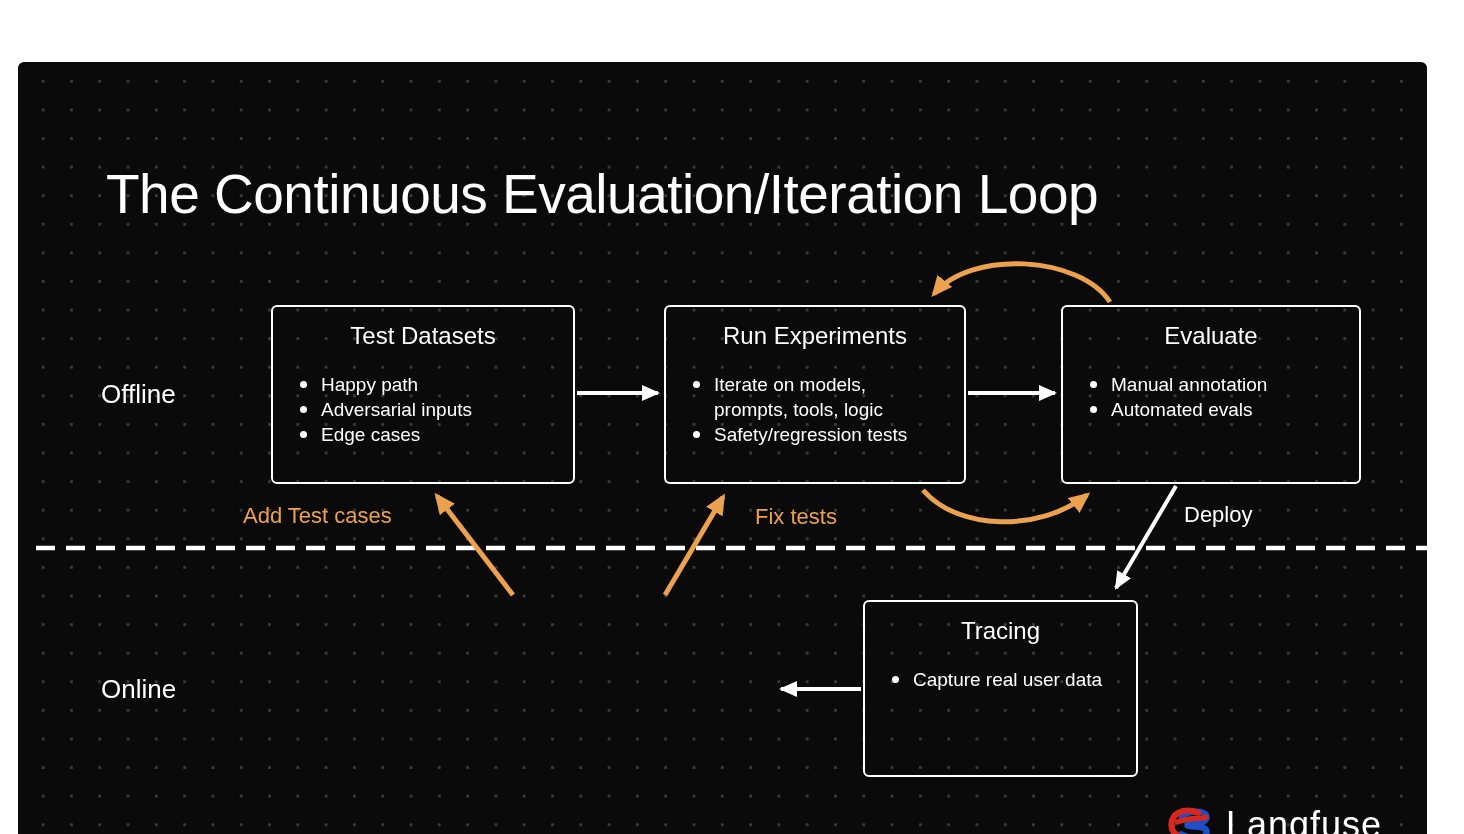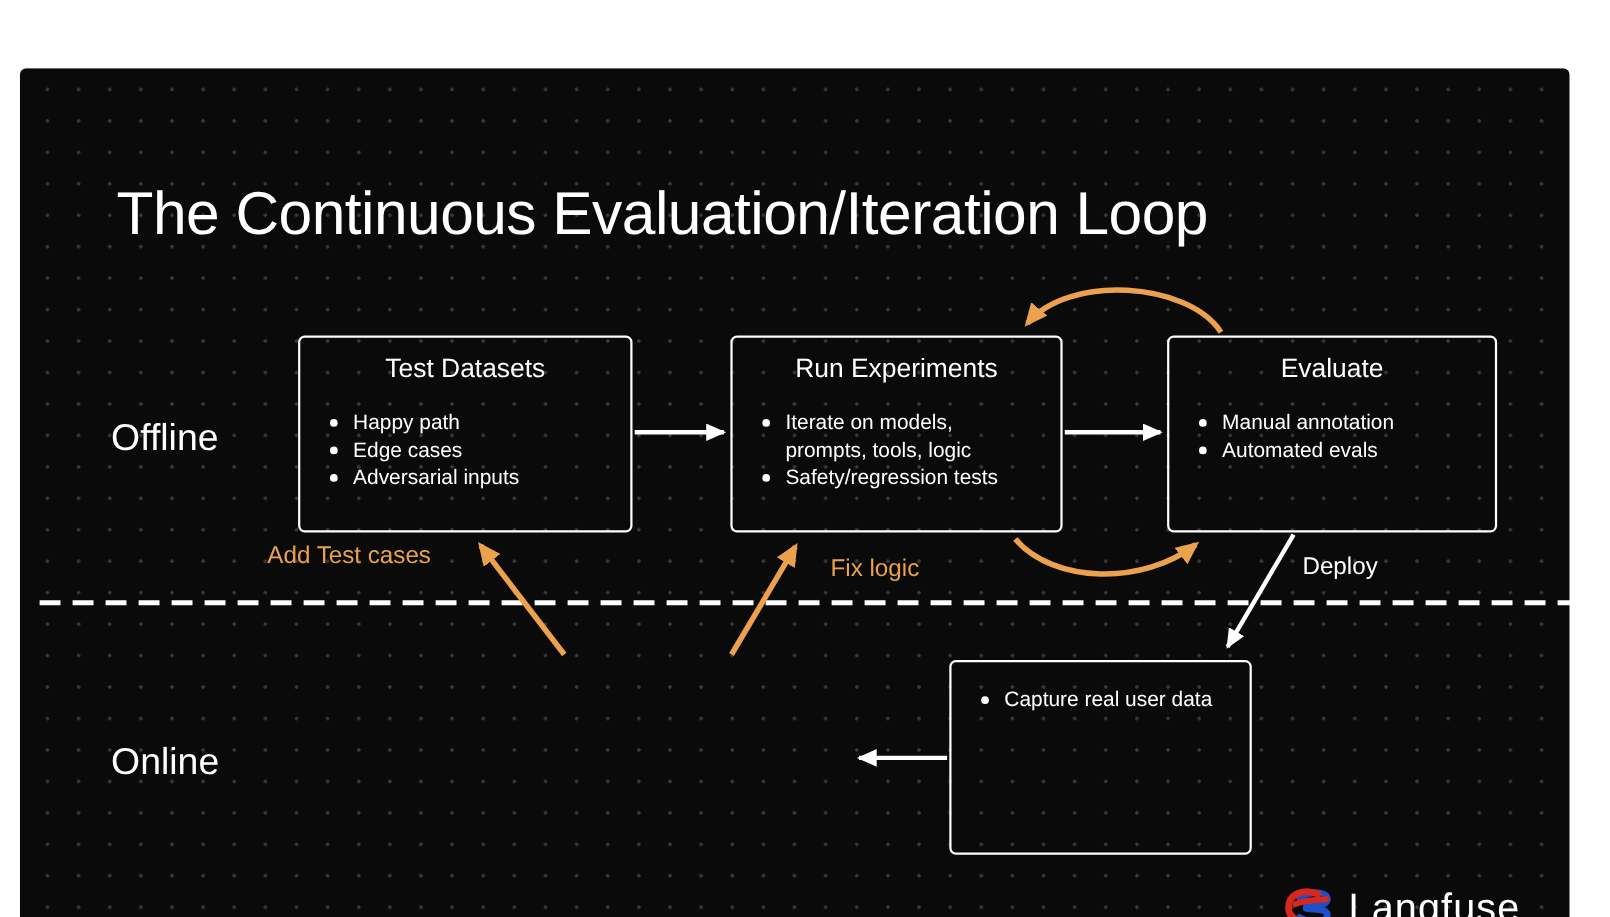--- a/index.html
+++ b/index.html
@@ -4,21 +4,21 @@
 <style>
   html,body{margin:0;padding:0;background:#ffffff;width:1464px;height:834px;overflow:hidden;
     font-family:"Liberation Sans", sans-serif;}
   .page{position:relative;width:1464px;height:834px;background:#ffffff;}
   .slide{position:absolute;left:18px;top:14px;width:1409px;height:795px;border-radius:6px;
     background-color:var(--background,#0a0a0a);
     background-image:radial-gradient(circle,#3a3a3a 1.3px,transparent 1.9px);
     background-size:28.3px 28.6px;background-position:11px 5px;margin-top:48px;}
   .title{position:absolute;left:88px;top:100px;color:#fff;font-size:55px;font-weight:500;
     letter-spacing:-0.5px;white-space:nowrap;}
-  .side-label{position:absolute;color:#fff;font-size:34px;}
+  .side-label{position:absolute;color:#fff;font-size:26px;}
   .box{position:absolute;border:2.5px solid #fff;border-radius:6px;box-sizing:border-box;color:#fff;}
   .box-title{text-align:center;margin-top:15px;font-size:24px;font-weight:500;}
   .box ul{list-style:none;margin:22px 0 0;padding:0 8px 0 25px;}
   .box li{position:relative;padding-left:23px;font-size:19px;line-height:25px;color:#fff;
     white-space:pre-line;}
   .box li::before{content:'';position:absolute;left:2px;top:9px;width:7px;height:7px;
     background:#fff;border-radius:50%;}
   .edge-label{position:absolute;font-size:22px;white-space:nowrap;}
   .edge-label.orange{color:var(--accent-orange,#eca14e);}
   .edge-label.white{color:var(--arrow-white,#ffffff);}
@@ -62,22 +62,22 @@
 
     <div class="title">The Continuous Evaluation/Iteration Loop</div>
 
     <div class="side-label" style="left:83px;top:317px;">Offline</div>
     <div class="side-label" style="left:83px;top:612px;">Online</div>
 
     <div class="box" style="left:253px;top:243px;width:304px;height:179px;">
       <div class="box-title">Test Datasets</div>
       <ul>
           <li>Happy path</li>
+          <li>Adversarial inputs</li>
           <li>Edge cases</li>
-          <li>Adversarial inputs</li>
         </ul>
     </div>
 
     <div class="box" style="left:646px;top:243px;width:302px;height:179px;">
       <div class="box-title">Run Experiments</div>
       <ul>
           <li>Iterate on models,
 prompts, tools, logic</li>
           <li>Safety/regression tests</li>
         </ul>
@@ -86,27 +86,28 @@
     <div class="box" style="left:1043px;top:243px;width:300px;height:179px;">
       <div class="box-title">Evaluate</div>
       <ul>
           <li>Manual annotation</li>
           <li>Automated evals</li>
         </ul>
     </div>
 
 
     <div class="box" style="left:845px;top:538px;width:275px;height:177px;">
+      <div class="box-title">Tracing</div>
       <ul>
           <li>Capture real user data</li>
         </ul>
     </div>
 
-    <div class="edge-label orange" style="left:225px;top:430px;">Add Test cases</div>
-    <div class="edge-label orange" style="left:737px;top:442px;">Fix logic</div>
+    <div class="edge-label orange" style="left:225px;top:441px;">Add Test cases</div>
+    <div class="edge-label orange" style="left:737px;top:442px;">Fix tests</div>
     <div class="edge-label white" style="left:1166px;top:440px;">Deploy</div>
 
     <div class="logo">
       <svg width="46" height="42" viewBox="0 0 60 52">
         <path d="M20 14 C40 4 54 9 53 17 C51 25 36 23 28 25" fill="none" stroke="var(--logo-blue,#1F4FC8)" stroke-width="8" stroke-linecap="round"></path>
         <path d="M28 27 C38 29 52 27 53 34 C54 42 40 48 20 38" fill="none" stroke="var(--logo-blue,#1F4FC8)" stroke-width="8" stroke-linecap="round"></path>
         <path d="M42 10 C22 2 7 12 7 26 C7 40 25 48 43 42" fill="none" stroke="var(--logo-red,#D6281F)" stroke-width="8" stroke-linecap="round"></path>
         <path d="M15 22 C28 16 44 18 52 16" fill="none" stroke="var(--logo-red,#D6281F)" stroke-width="7" stroke-linecap="round"></path>
       </svg>
       <span class="logo-text">Langfuse</span>

